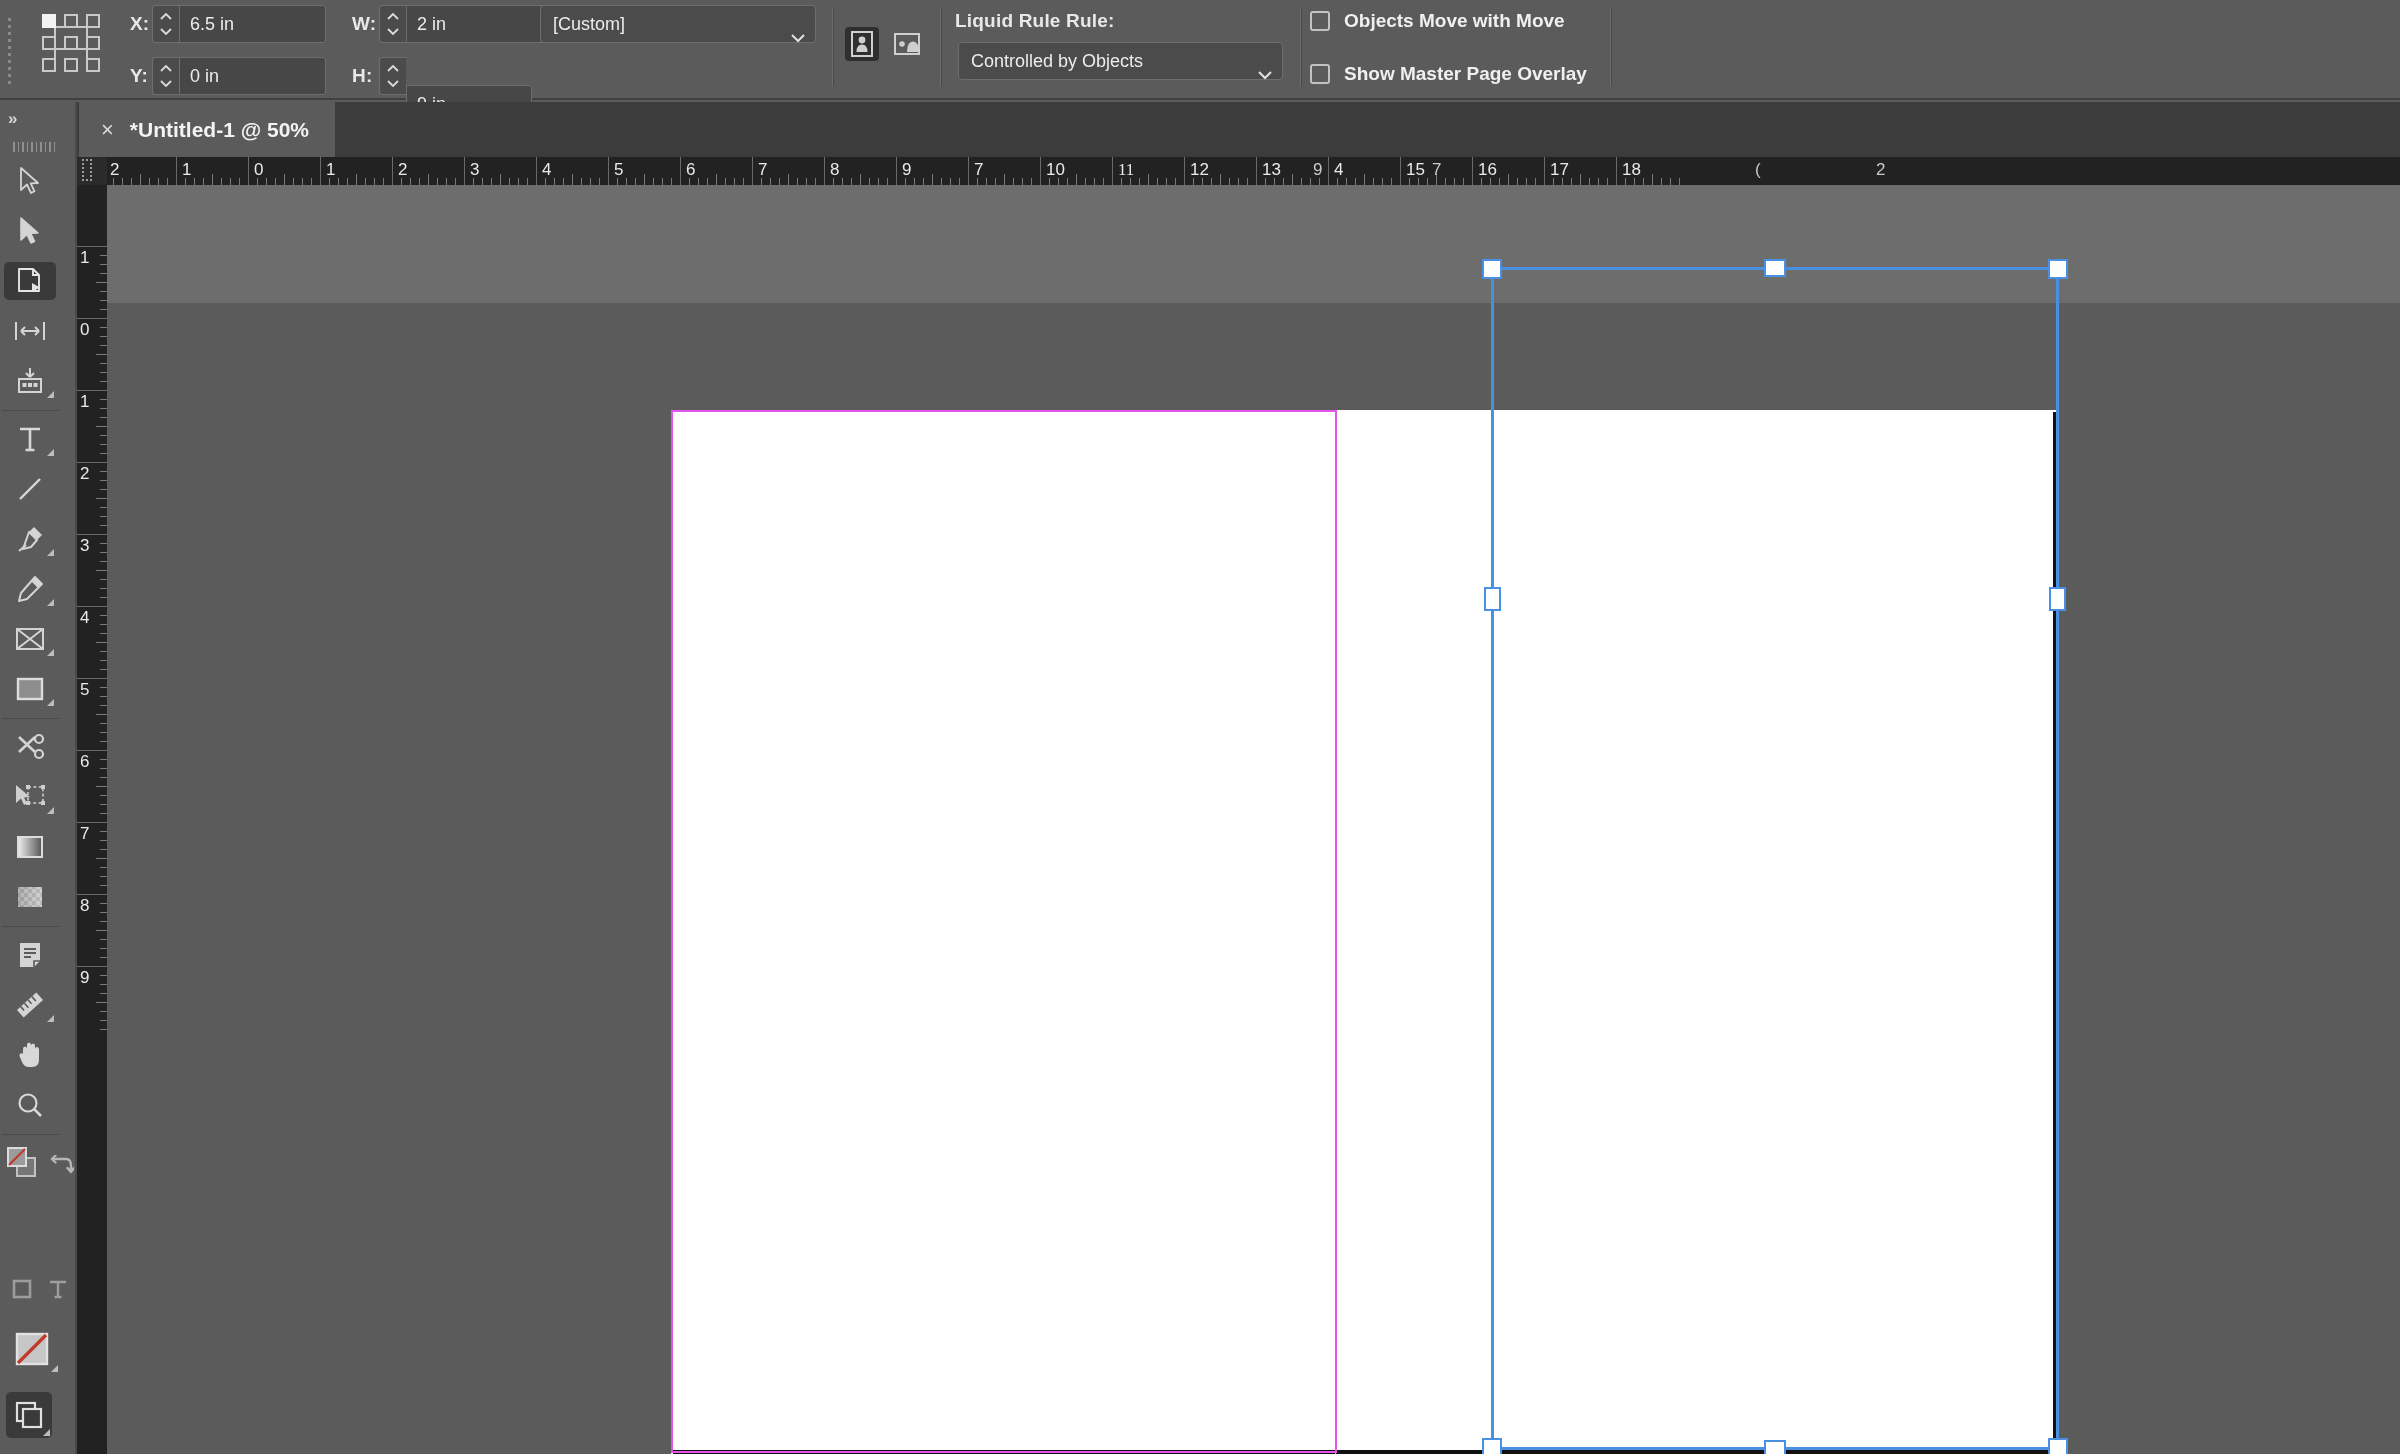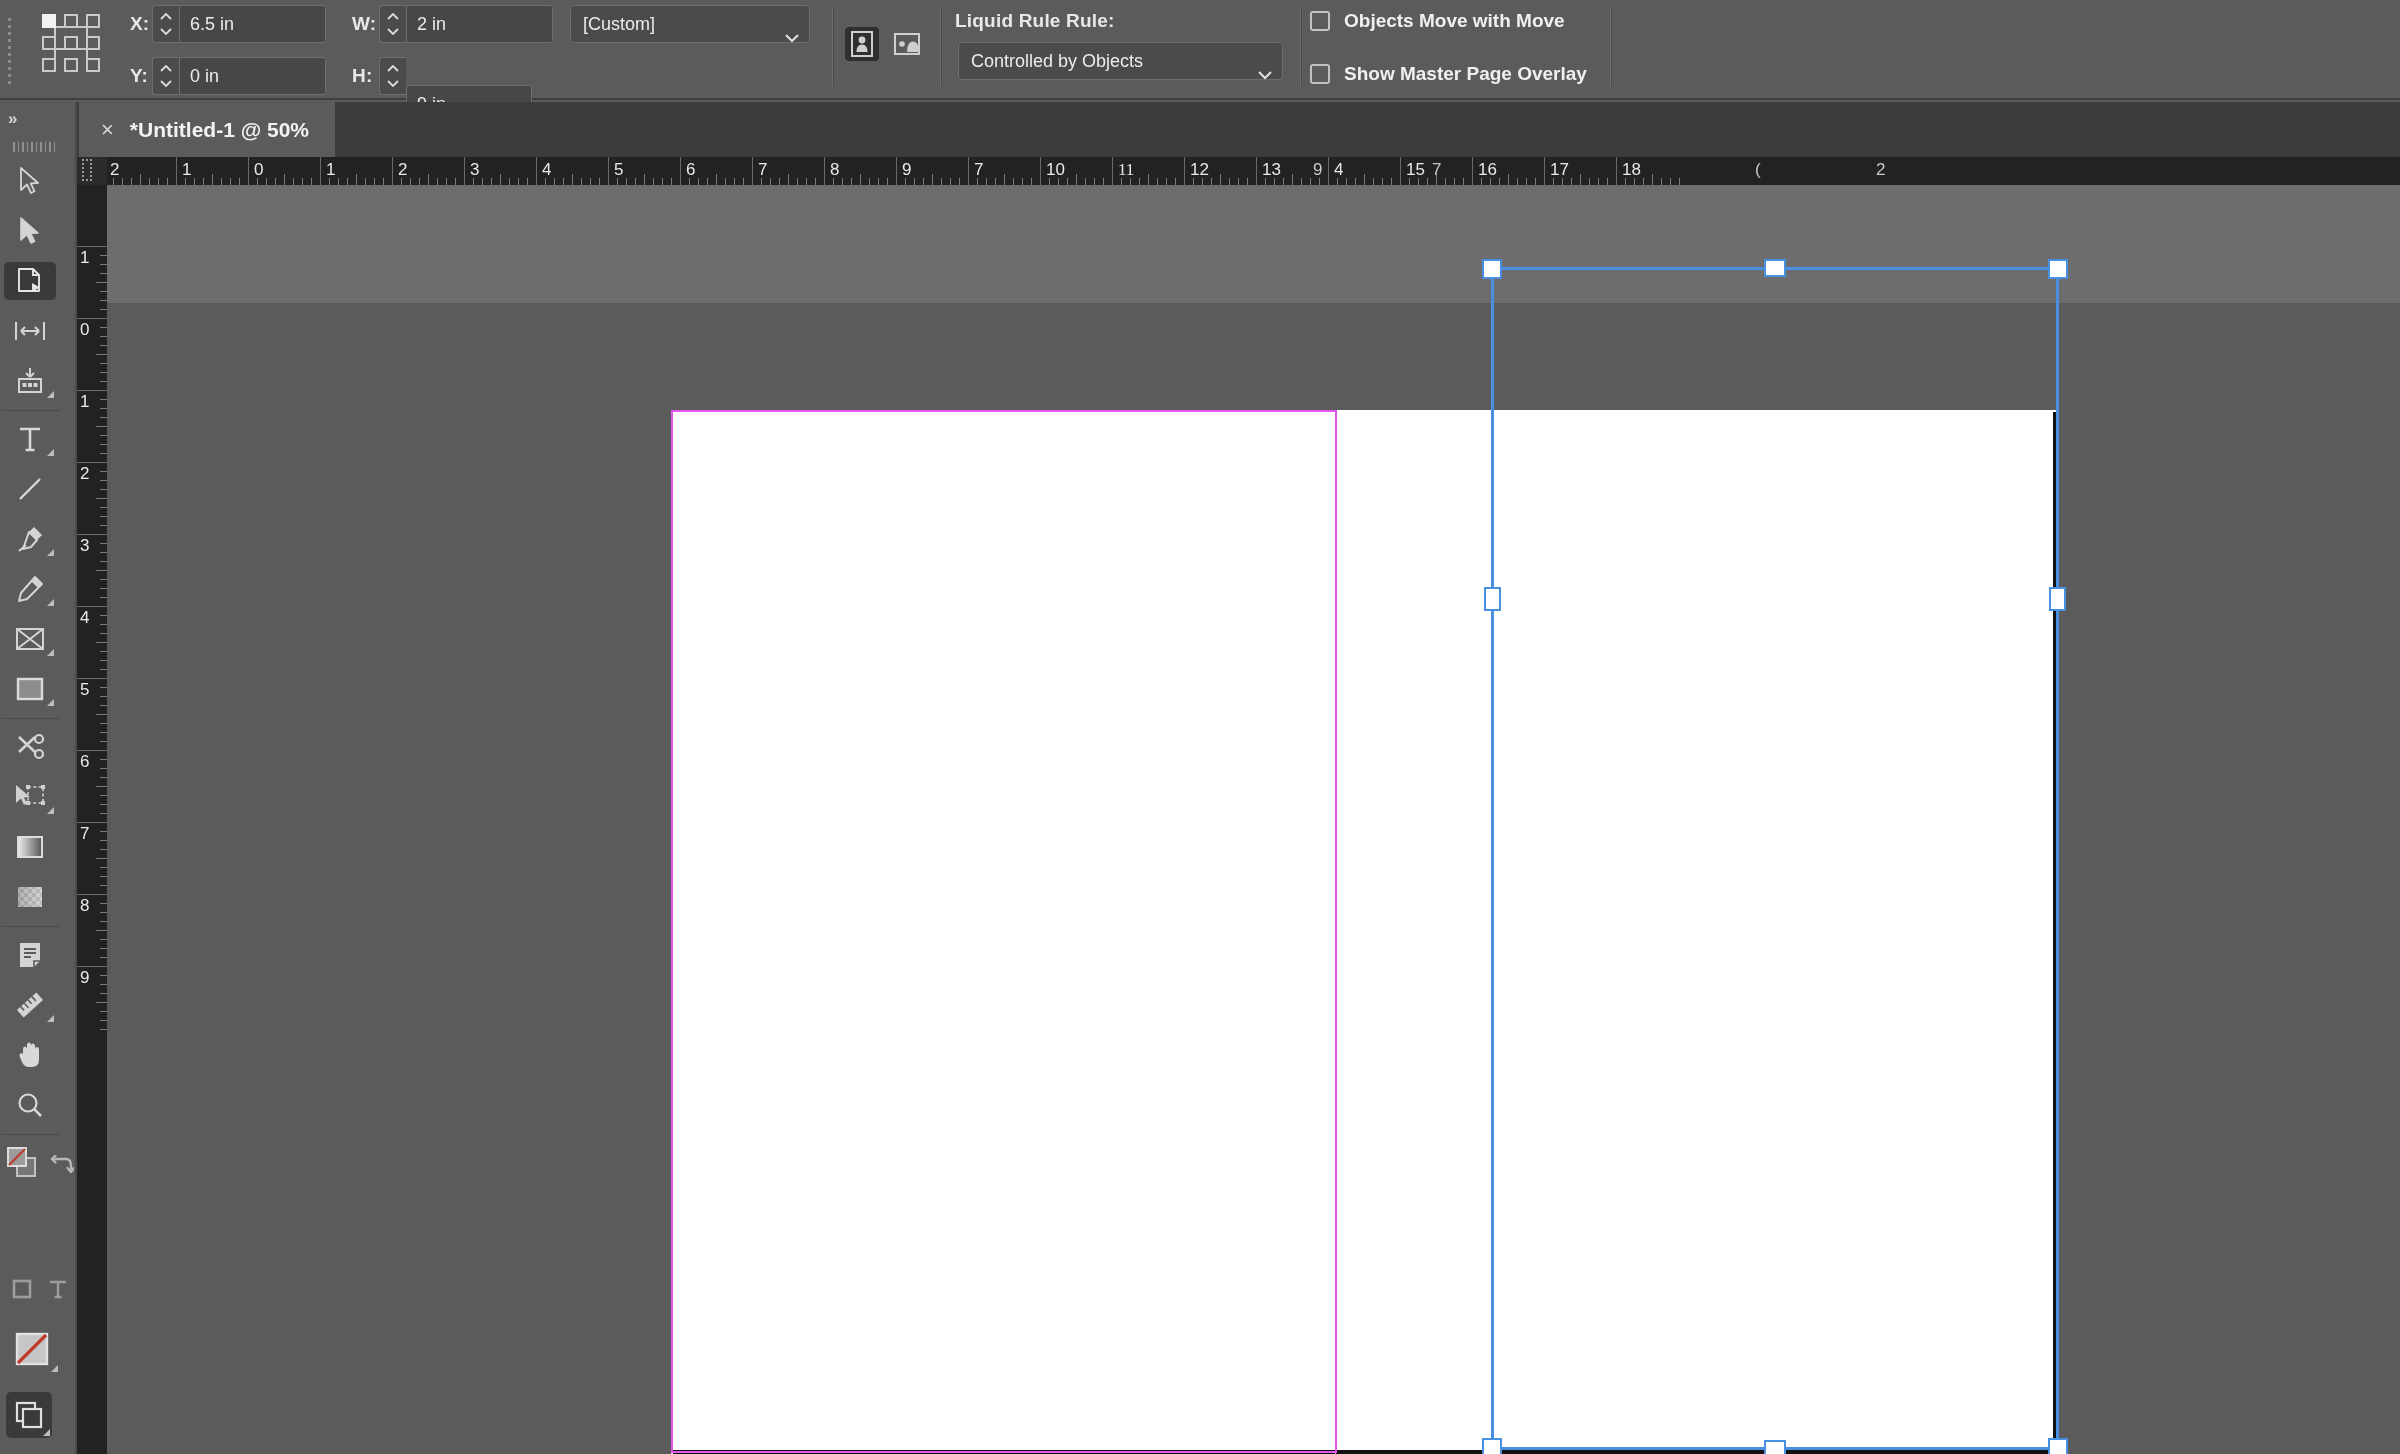--- a/index.html
+++ b/index.html
@@ -358,21 +358,21 @@
         </svg>
       </div>
     <div class="ar" style="top:22px;">
         <svg viewBox="0 0 12 7">
           <path d="M1 1 L6 6 L11 1" fill="none" stroke="#dcdcdc" stroke-width="1.8"></path>
         </svg>
       </div>
   </div>
   <div class="num" style="left:406px;top:57px;width:126px;margin-top:28px;">9 in</div>
 
-  <div class="combo" style="left:570px;top:5px;width:240px;">
+  <div class="combo" style="left:540px;top:5px;width:276px;">
     <span class="cv">[Custom]</span>
     <span class="chev">
       <svg viewBox="0 0 14 10">
           <path d="M1 2 L7 8 L13 2" fill="none" stroke="#e2e2e2" stroke-width="2"></path>
         </svg>
     </span>
   </div>
 
   <div class="sep-v" style="left:832px;top:8px;height:78px;"></div>
 

